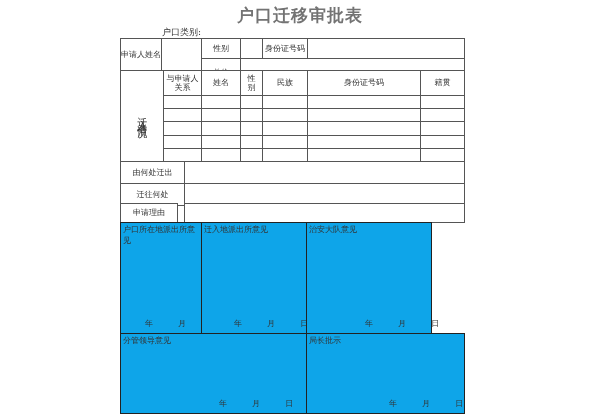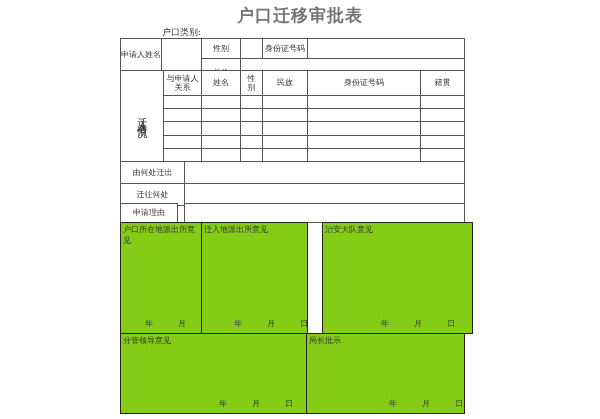--- a/index.html
+++ b/index.html
@@ -5,21 +5,21 @@
   html, body { margin:0; padding:0; background:#ffffff; }
   body { width:600px; height:419px; position:relative; overflow:hidden;
          font-family:"DejaVu Serif", "Liberation Serif", serif; color:#222; }
   .title { position:absolute; left:0; width:600px; top:4px; text-align:center;
            font-size:17px; font-weight:bold; letter-spacing:1px; color:#737373; }
   .category { position:absolute; left:122px; top:26px; font-size:9px; color:#333;margin-left:40px; }
   .cell { position:absolute; box-sizing:border-box; border:1px solid #555;
           font-size:8px; color:#333; display:flex; align-items:center; justify-content:center;
           text-align:center; line-height:1.15; background:#fff; }
   .vlabel { writing-mode:vertical-rl; letter-spacing:3px; font-size:10px; }
-  .box { position:absolute; box-sizing:border-box; border:1.5px solid #222; background:#84cc16; }
+  .box { position:absolute; box-sizing:border-box; border:1.5px solid #222; background:#0ea5e9; }
   .box .lbl { position:absolute; left:2px; top:1px; font-size:8px; color:#333; }
   .box .date { position:absolute; bottom:4px; font-size:8px; color:#333; word-spacing:10px; white-space:pre; }
 </style>
 </head>
 <body>
 
 <div class="title">户口迁移审批表</div>
 <div class="category">户口类别:</div>
 
 <div class="cell" style="left:120px;top:38px;width:42px;height:33px;">申请人姓名</div>
@@ -90,21 +90,21 @@
 <div class="cell" style="left:184px;top:203px;width:281px;height:20px;"></div>
 
 <div class="box" style="left:120px;top:222px;width:83px;height:112px;">
   <span class="lbl">户口所在地派出所意见</span>
   <span class="date" style="left:24px;">年  月  日</span>
 </div>
 <div class="box" style="left:201px;top:222px;width:107px;height:112px;">
   <span class="lbl">迁入地派出所意见</span>
   <span class="date" style="left:32px;">年  月  日</span>
 </div>
-<div class="box" style="left:322px;top:222px;width:151px;height:112px;">
+<div class="box" style="left:306px;top:222px;width:126px;height:112px;">
   <span class="lbl">治安大队意见</span>
   <span class="date" style="left:58px;">年  月  日</span>
 </div>
 
 <div class="box" style="left:120px;top:333px;width:188px;height:81px;">
   <span class="lbl">分管领导意见</span>
   <span class="date" style="left:98px;">年  月  日</span>
 </div>
 <div class="box" style="left:306px;top:333px;width:159px;height:81px;">
   <span class="lbl">局长批示</span>

